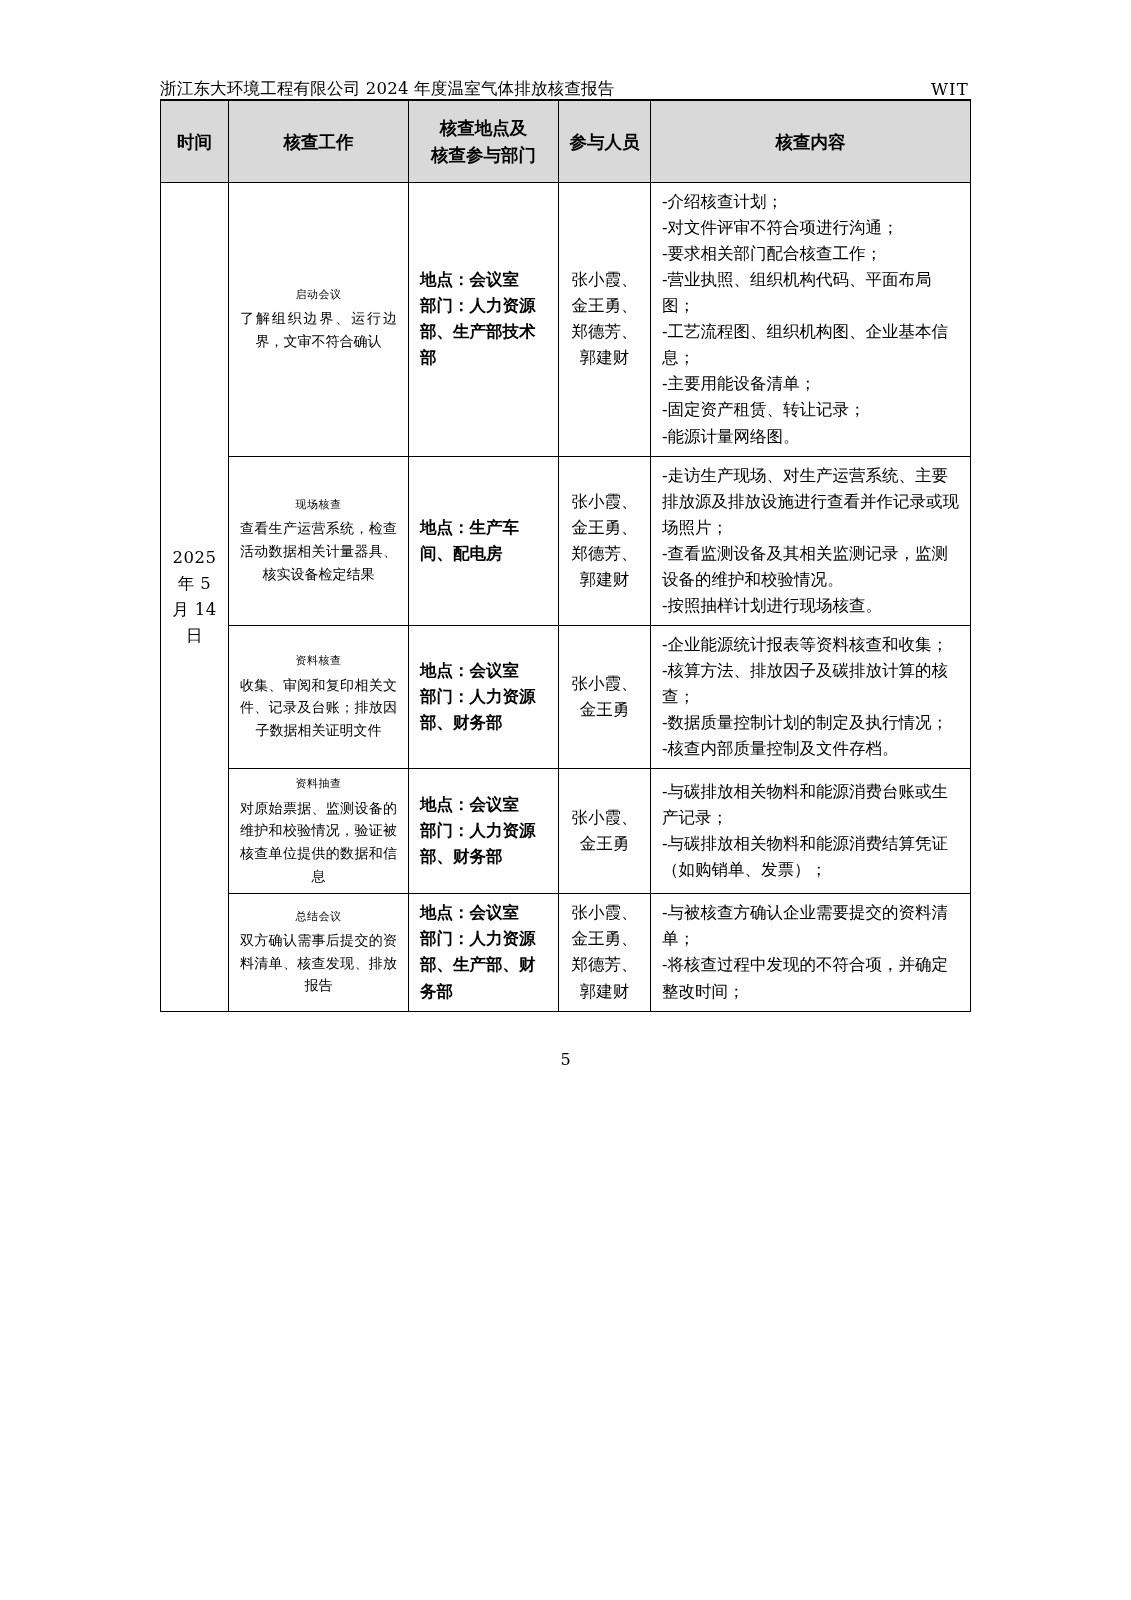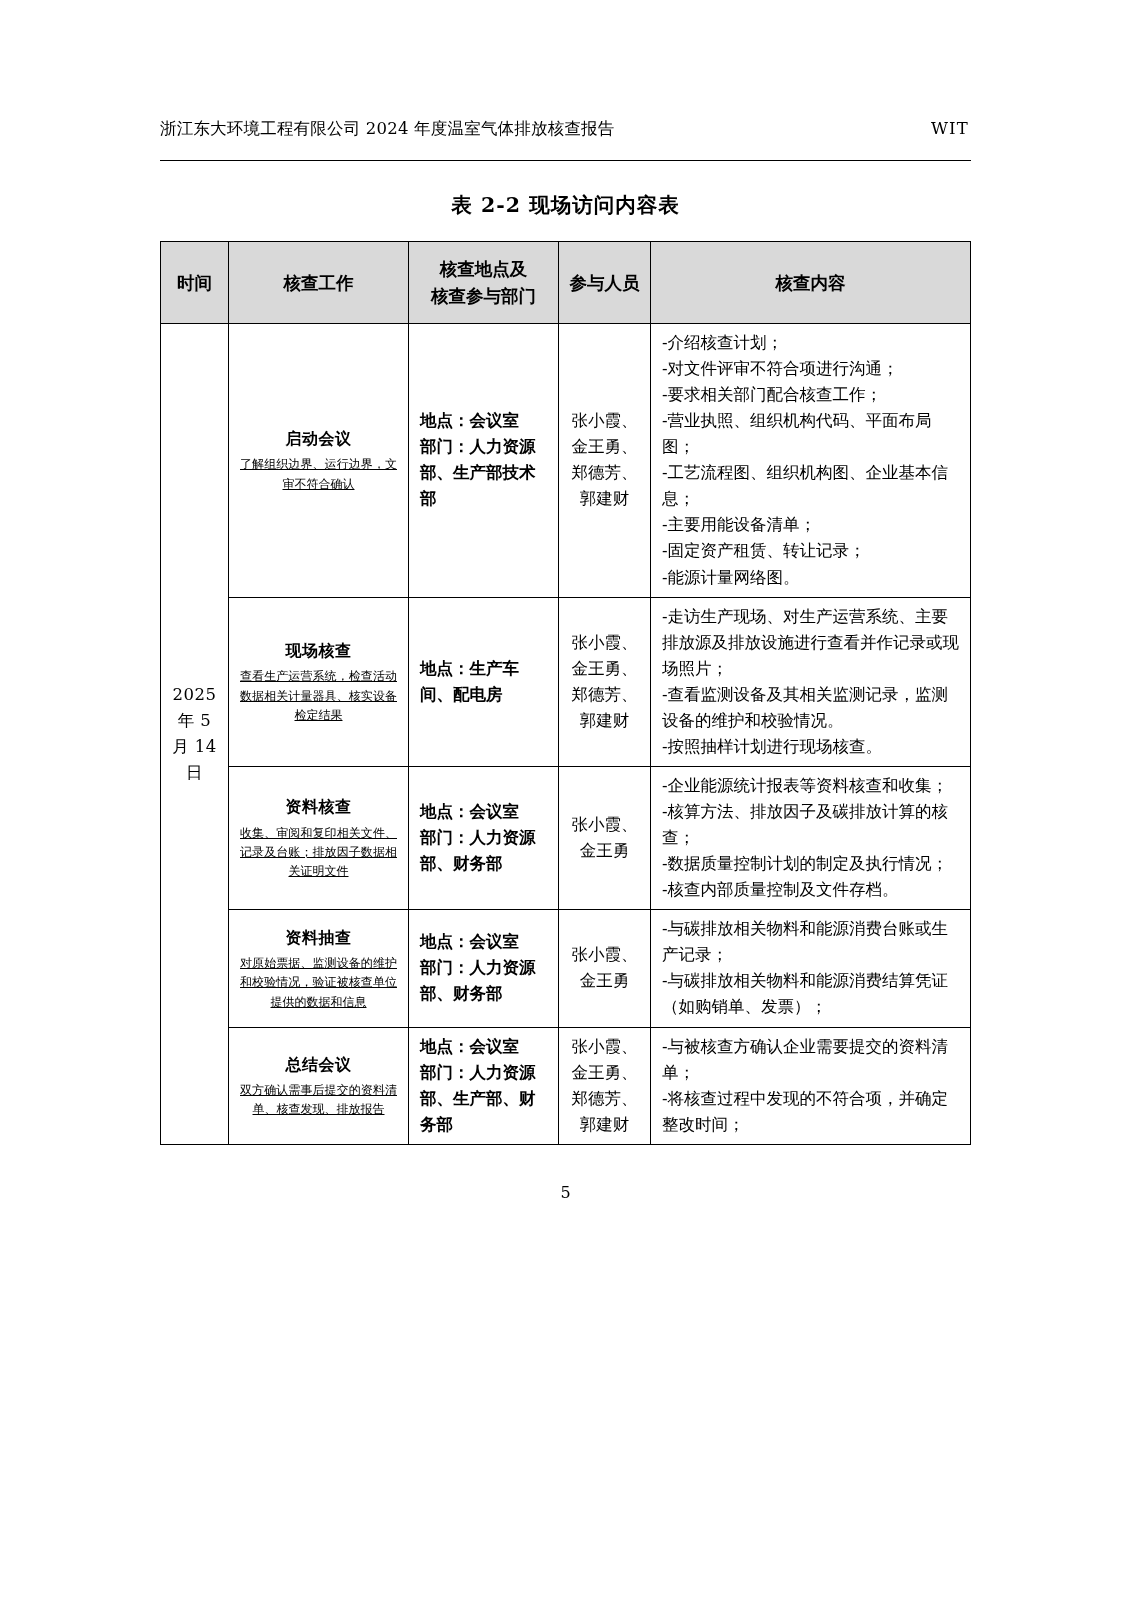--- a/index.html
+++ b/index.html
@@ -17,25 +17,24 @@
   .page {
     position: relative;
     width: 1131px;
     min-height: 1600px;
     box-sizing: border-box;
     padding: 78px 160px 40px 160px;
   }
   
   .doc-header {
     display: flex;
-    align-items: center;
+    align-items: flex-end;
     justify-content: space-between;
-    padding-bottom: 21px;
+    padding-bottom: 0;
     border-bottom: 1.6px solid #000;
-    margin-top: 40px;
   }
   .doc-header .hdr-left {
     font-size: 16.5px;
     letter-spacing: 0.2px;
     line-height: 1.3;
   }
   .doc-header .hdr-right {
     font-size: 16.5px;
     letter-spacing: 1.2px;
     padding-right: 2px;
@@ -82,33 +81,32 @@
     font-size: 17px;
     line-height: 1.6;
     letter-spacing: 0.5px;
     margin-left: 46px;
   }
   td.cell-work {
     text-align: center;
     padding: 10px 12px;
   }
   .work-title {
-    font-weight: bold;
-    font-size: 16px;
+    font-weight: normal;
+    font-size: 11px;
     display: block;
     margin-bottom: 4px;
     letter-spacing: 0.5px;
   }
   .work-desc {
     display: block;
-    font-size: 12px;
+    font-size: 14px;
     line-height: 1.62;
     text-align: justify;
     text-align-last: center;
-    text-decoration: underline;
   }
   td.cell-place {
     text-align: left;
     padding: 8px 10px;
     line-height: 1.62;
     font-weight: bold;
   }
   td.cell-people {
     text-align: center;
     padding: 8px 6px 8px 10px;
@@ -132,21 +130,20 @@
 </head>
 <body>
 
 <div class="page">
 
   <div class="doc-header">
     <div class="hdr-left">浙江东大环境工程有限公司 2024 年度温室气体排放核查报告</div>
     <div class="hdr-right">WIT</div>
   </div>
 
-  <div class="table-title">表 2-2  现场访问内容表</div>
 
   <table class="visit-table">
     <colgroup>
       <col class="col-time">
       <col class="col-work">
       <col class="col-place">
       <col class="col-people">
       <col class="col-content">
     </colgroup>
     <thead>

